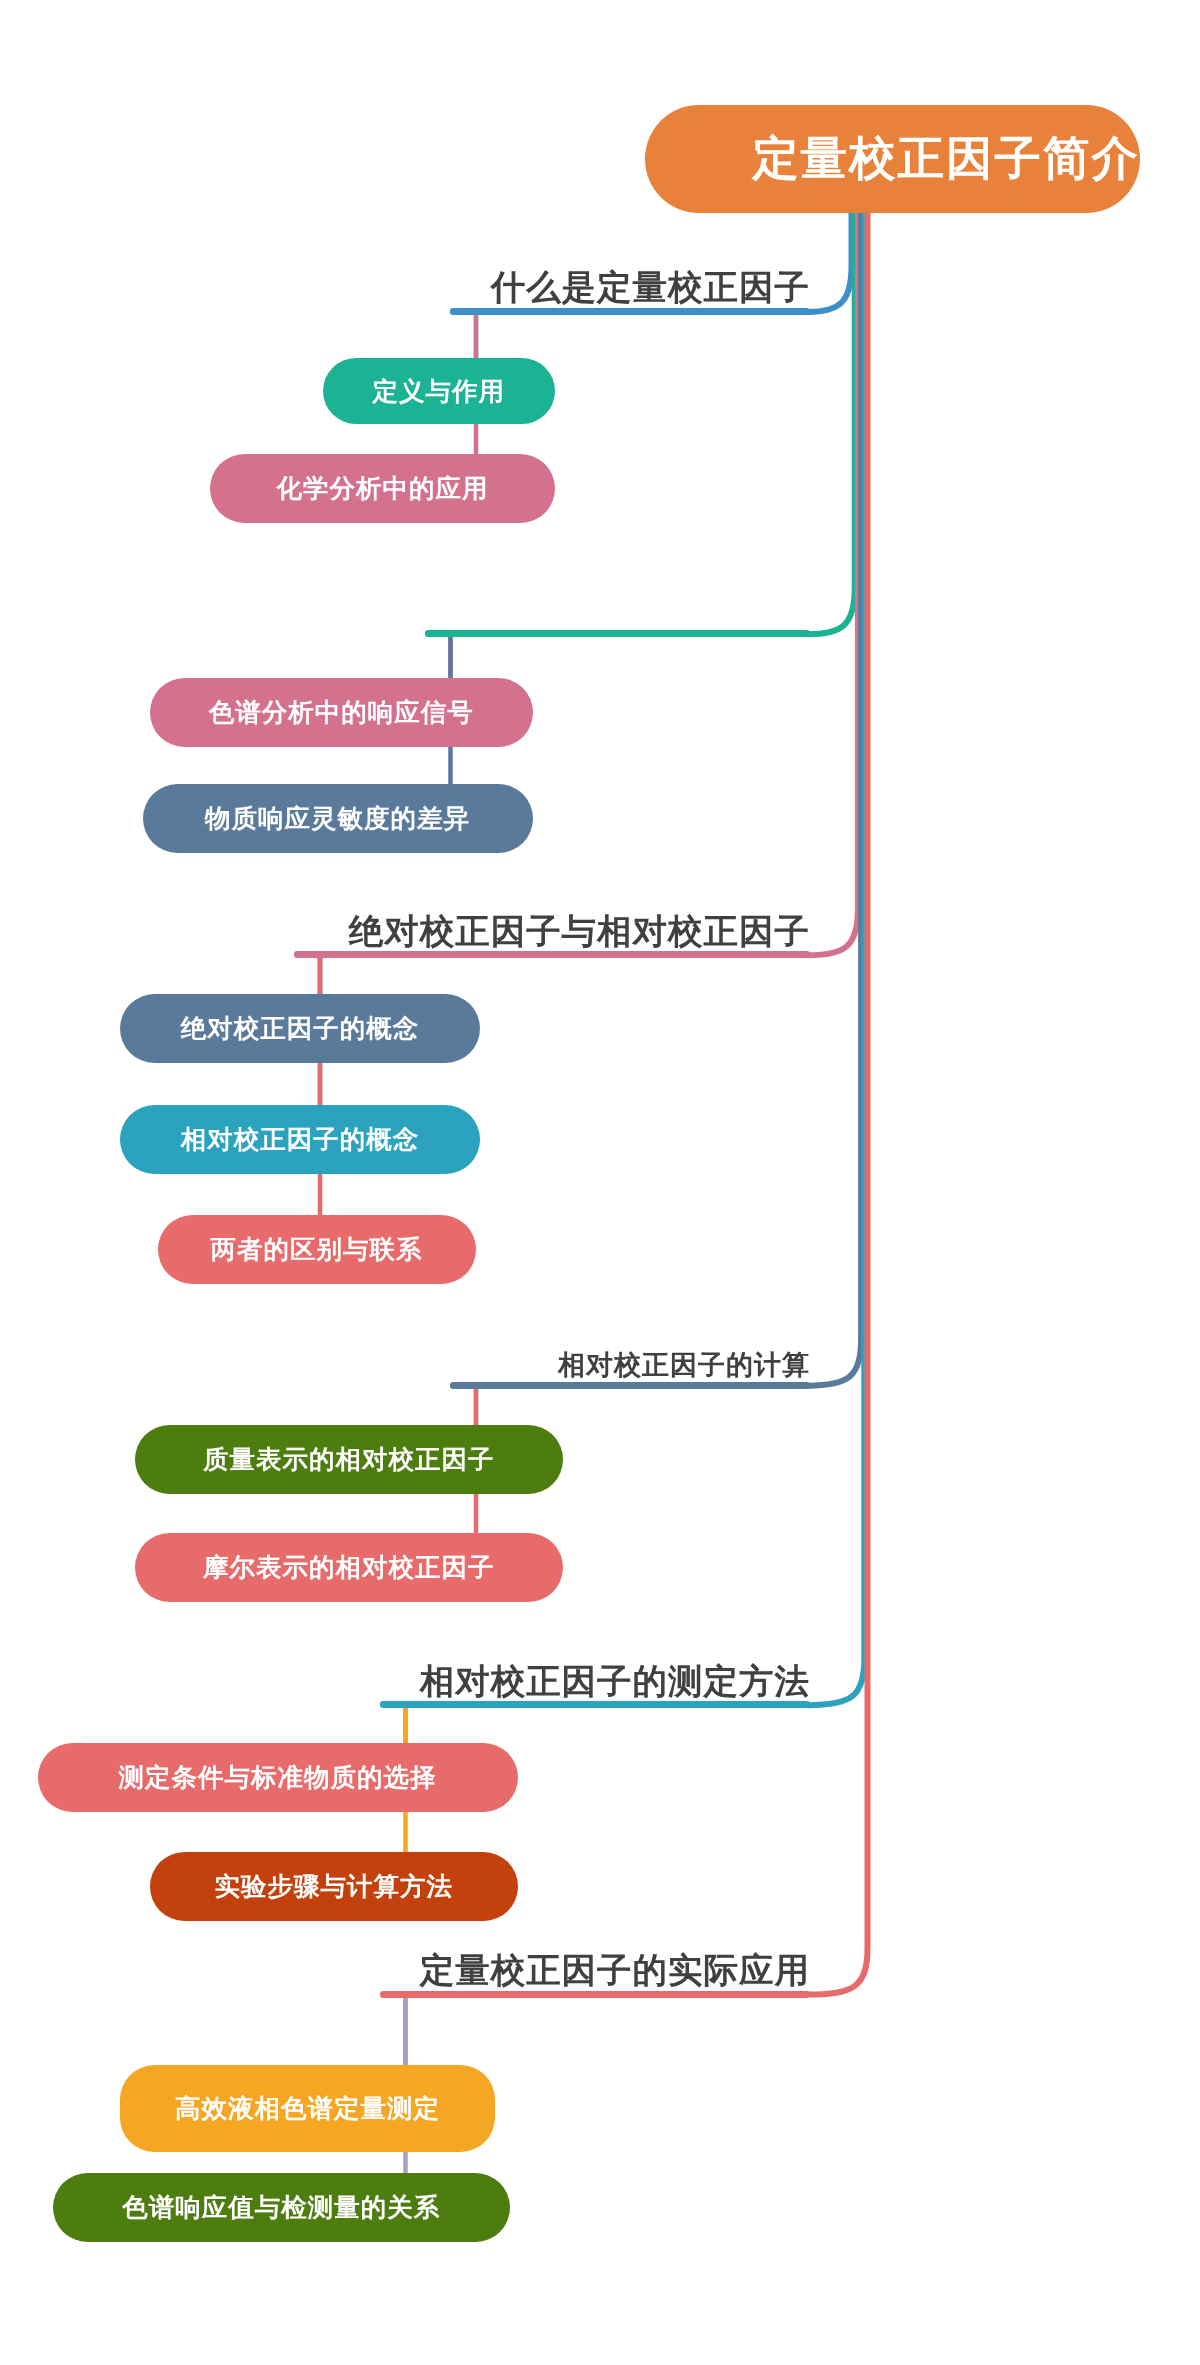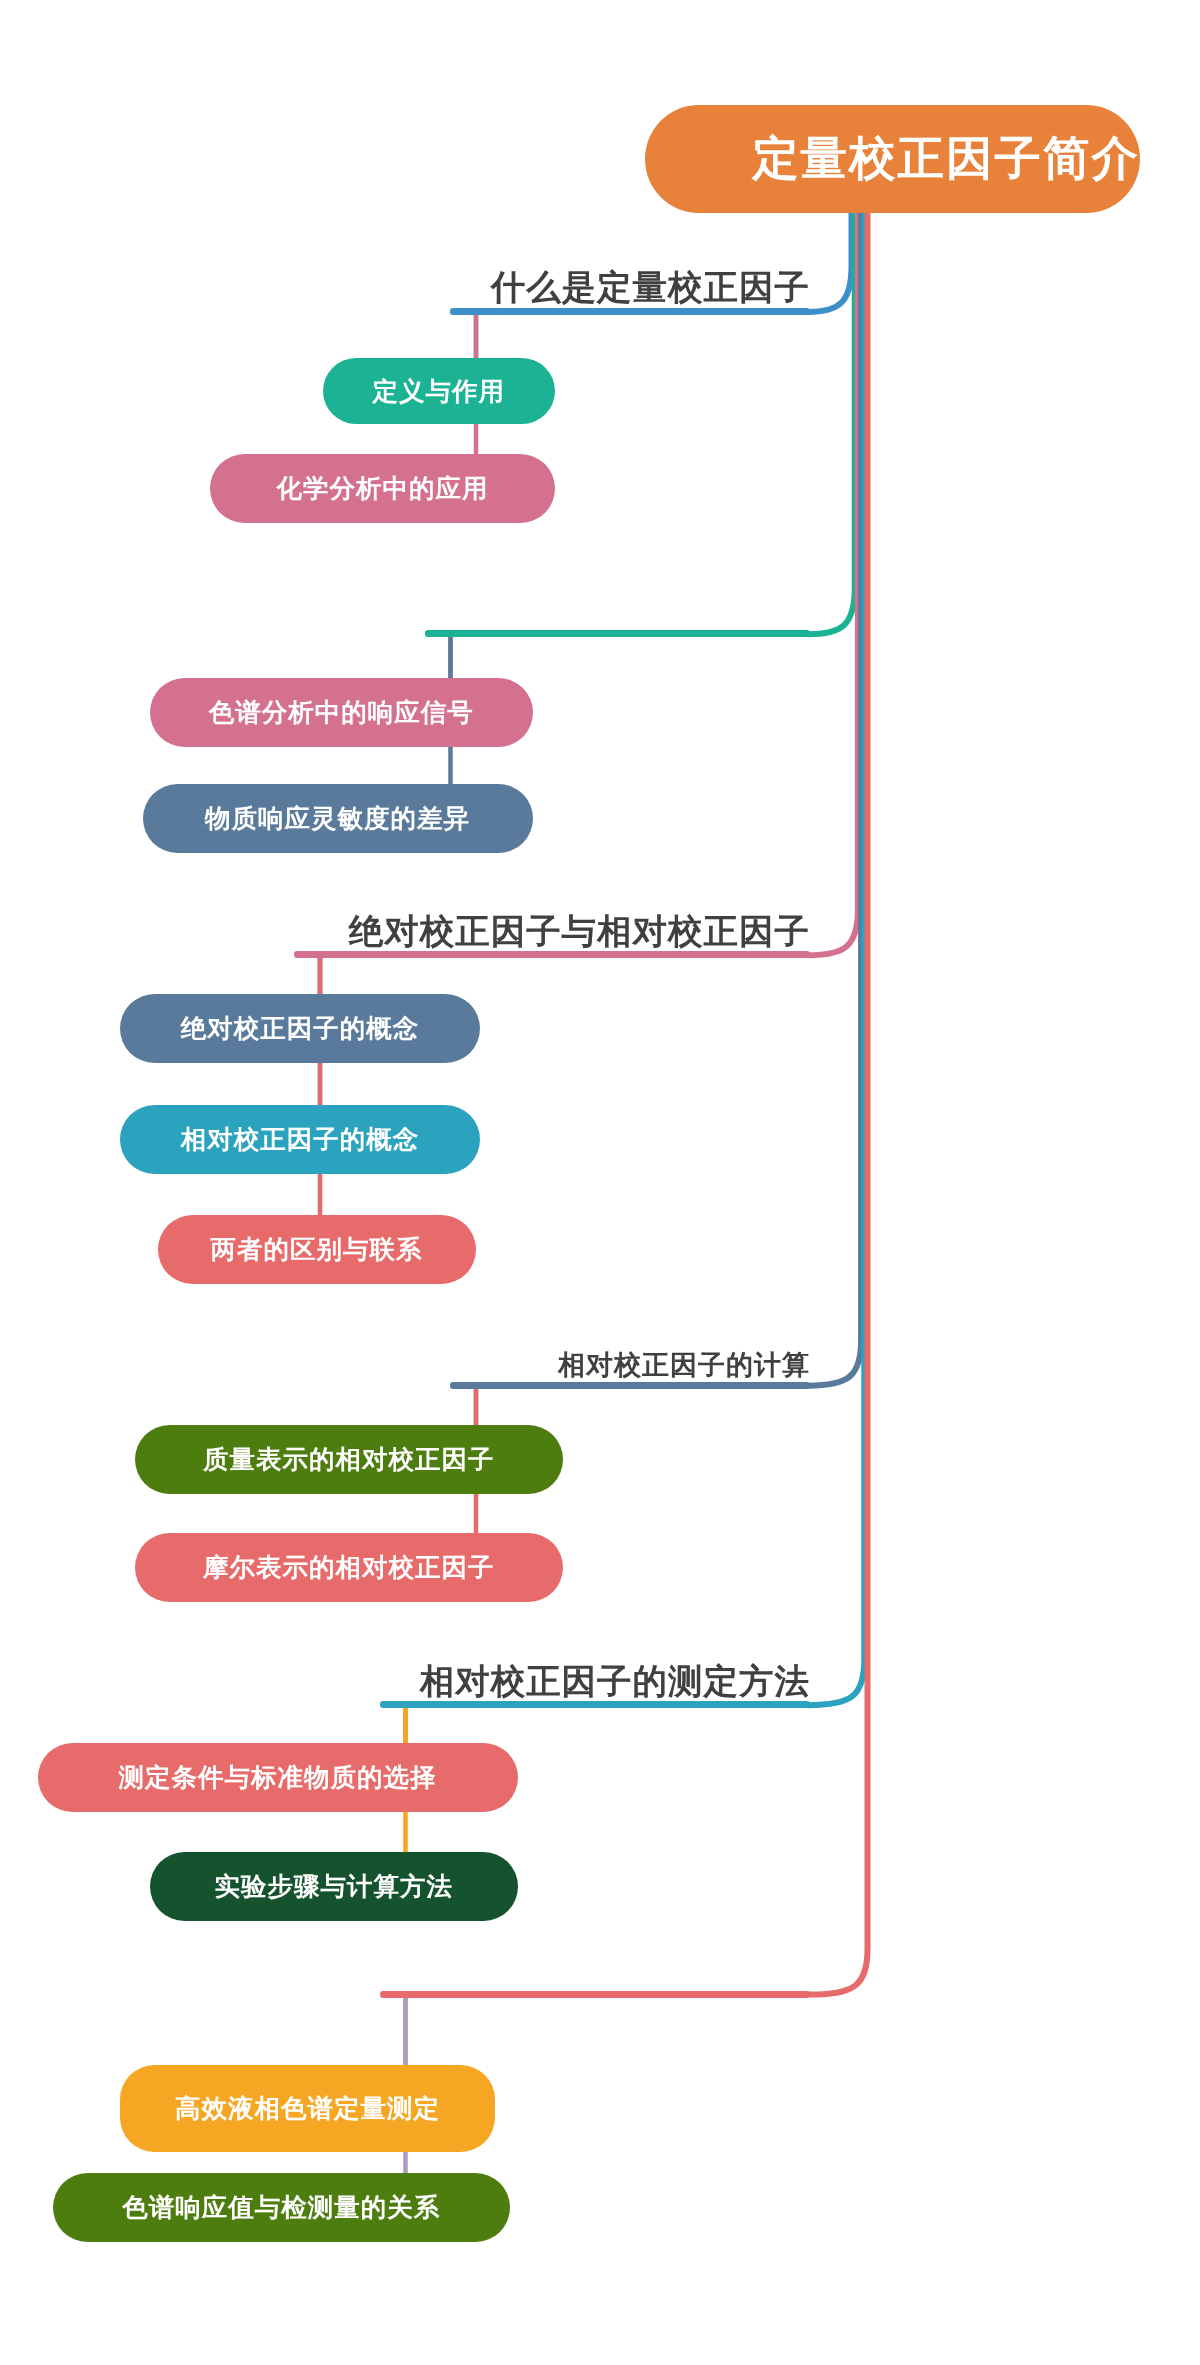--- a/index.html
+++ b/index.html
@@ -96,24 +96,25 @@
       <div class="leaf" style="left: 135px; top: 1532.68px; width: 427.5px; height: 68.9854px; background: rgb(232, 107, 107); font-size: 25.4946px; border-radius: 34.4927px;">
         <span>摩尔表示的相对校正因子</span>
       </div>
       <div class="sec-head" style="left: 379.5px; top: 1645.15px; width: 430.5px; height: 62.9867px;">
         <div class="sec-title" style="font-size: 34.4927px;">相对校正因子的测定方法</div>
         <div class="sec-rule" style="width: 430.5px; background: rgb(43, 163, 191);"></div>
       </div>
       <div class="leaf" style="left: 37.5px; top: 1742.63px; width: 480px; height: 68.9854px; background: rgb(232, 107, 107); font-size: 25.4946px; border-radius: 34.4927px;">
         <span>测定条件与标准物质的选择</span>
       </div>
-      <div class="leaf" style="left: 150px; top: 1852.11px; width: 367.5px; height: 68.9854px; background: #14532d; font-size: 25.4946px; border-radius: 34.4927px;">
+      <div class="leaf" style="left: 150px; top: 1852.11px; width: 367.5px; height: 68.9854px; background: #c2410c; font-size: 25.4946px; border-radius: 34.4927px;">
         <span>实验步骤与计算方法</span>
       </div>
       <div class="sec-head" style="left: 379.5px; top: 1934.59px; width: 430.5px; height: 62.9867px;">
+        <div class="sec-title" style="font-size: 34.4927px;">定量校正因子的实际应用</div>
         <div class="sec-rule" style="width: 430.5px; background: rgb(232, 107, 107);"></div>
       </div>
       <div class="leaf" style="left: 120px; top: 2065.06px; width: 375px; height: 87px; background: rgb(245, 166, 35); font-size: 25.4946px; border-radius: 34.4927px;">
         <span>高效液相色谱定量测定</span>
       </div>
       <div class="leaf" style="left: 52.5px; top: 2173.04px; width: 457.5px; height: 68.9854px; background: #4d7c0f; font-size: 25.4946px; border-radius: 34.4927px;">
         <span>色谱响应值与检测量的关系</span>
       </div>
     </div>
 </div>

